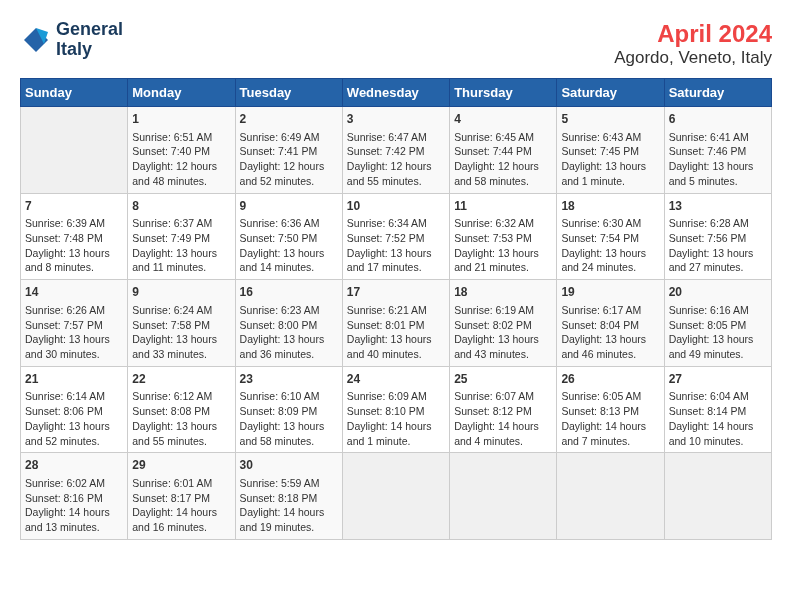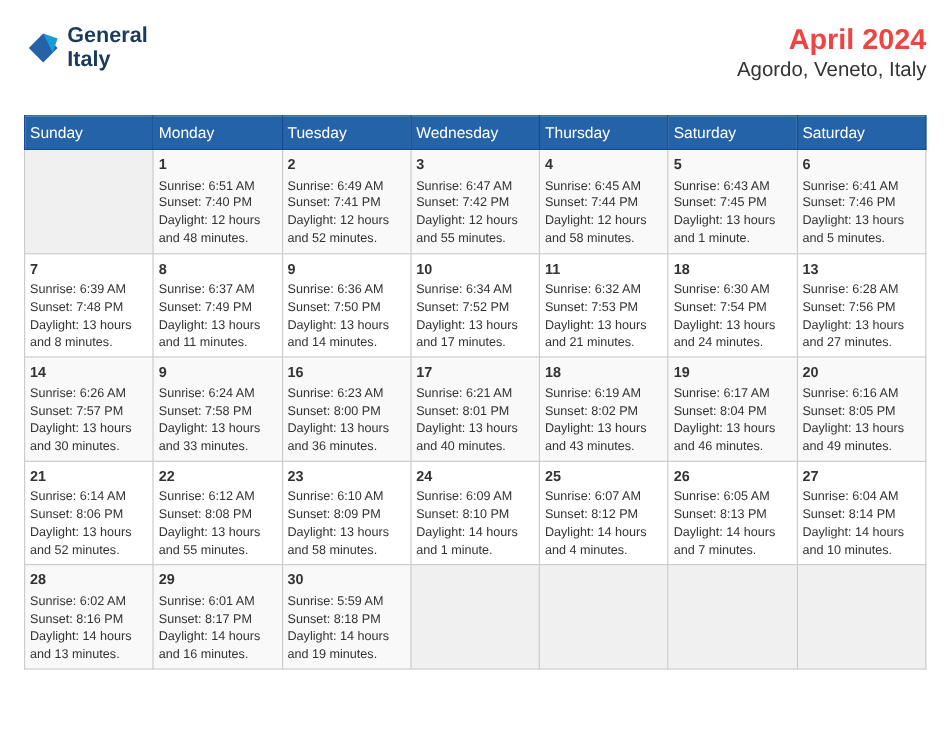--- a/index.html
+++ b/index.html
@@ -7,21 +7,21 @@
       font-family: Arial, sans-serif;
       background: #fff;
       width: 792px;
       min-height: 612px;
       padding: 20px;
     }
     .header {
       display: flex;
       justify-content: space-between;
       align-items: flex-start;
-      margin-bottom: 28px;
+      margin-bottom: 10px;
     }
     .logo {
       display: flex;
       align-items: center;
       gap: 4px;
     }
     .logo-text {
       font-size: 18px;
       font-weight: bold;
       color: #1a3a5c;
@@ -50,21 +50,21 @@
       width: 100%;
       border-collapse: collapse;
       font-size: 11px;
     }
     thead tr th {
       background: #2563a8;
       color: #fff;
       padding: 6px 4px;
       text-align: left;
       font-size: 13px;
-      font-weight: normal;
+      font-weight: bold;
       border: 1px solid #1a4a90;
     }
     tbody tr td {
       border: 1px solid #ccc;
       vertical-align: top;
       padding: 4px 4px;
       height: 75px;
       background: #fff;
       color: #333;
       font-size: 10.5px;

